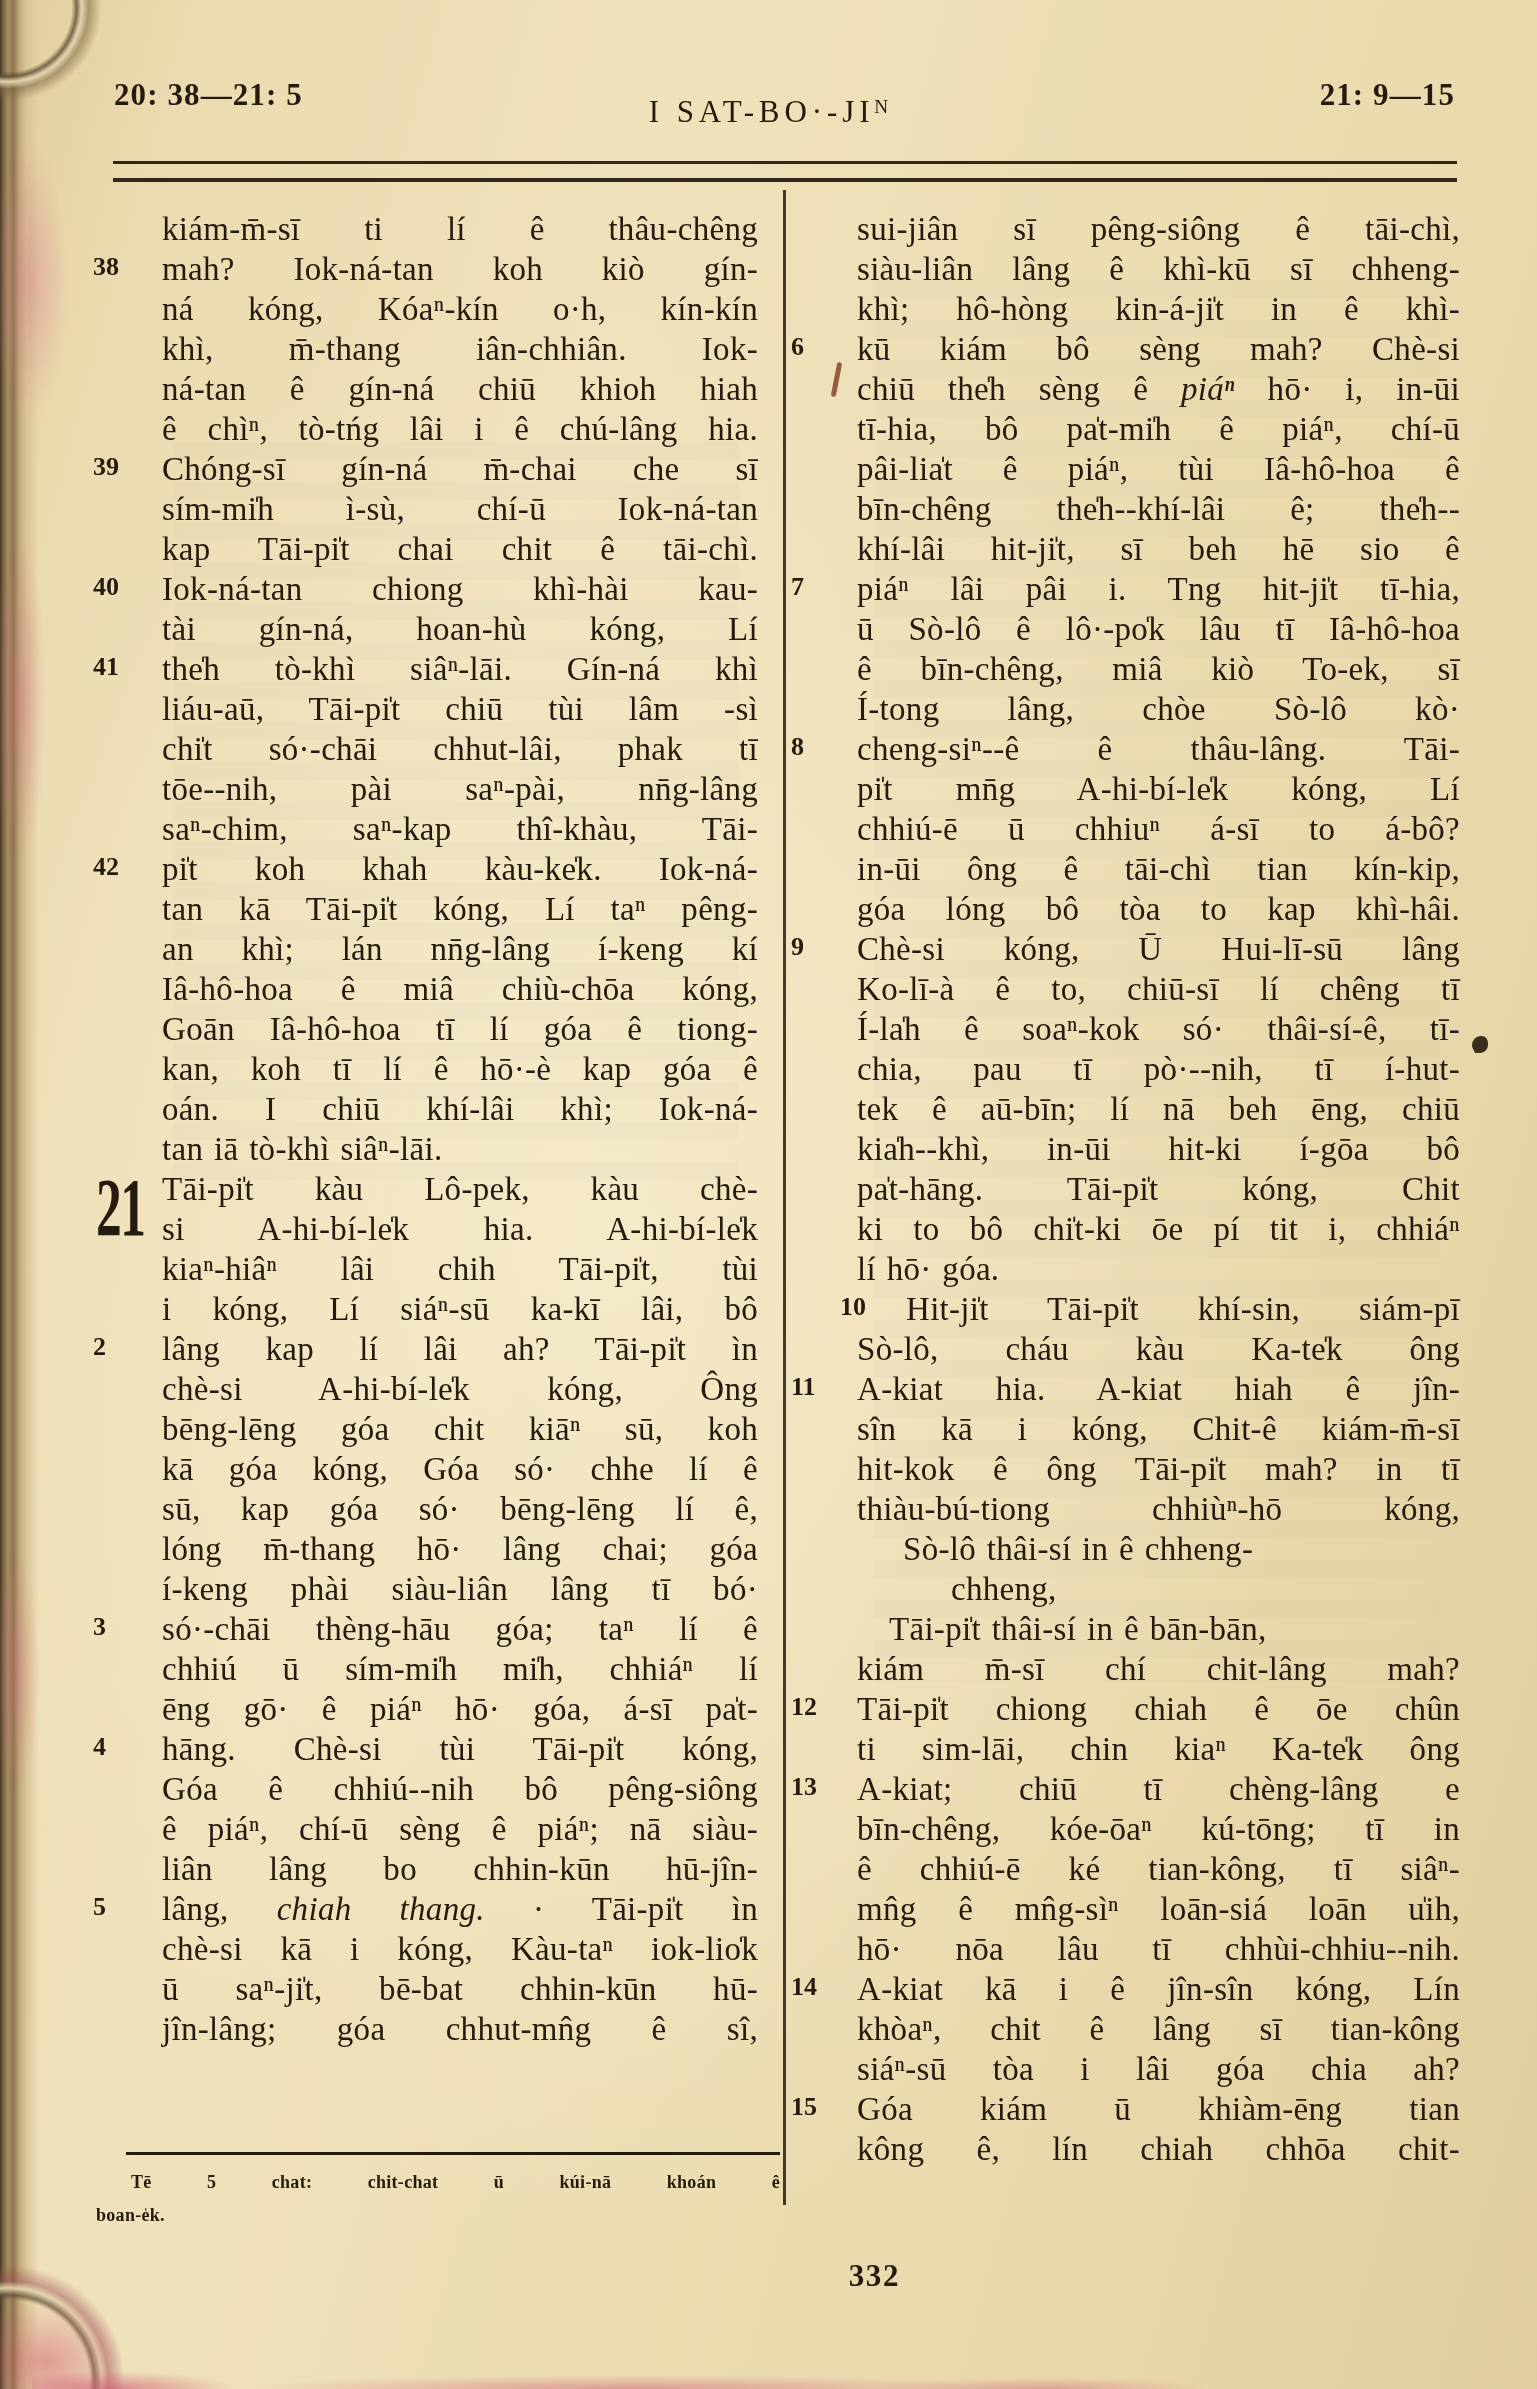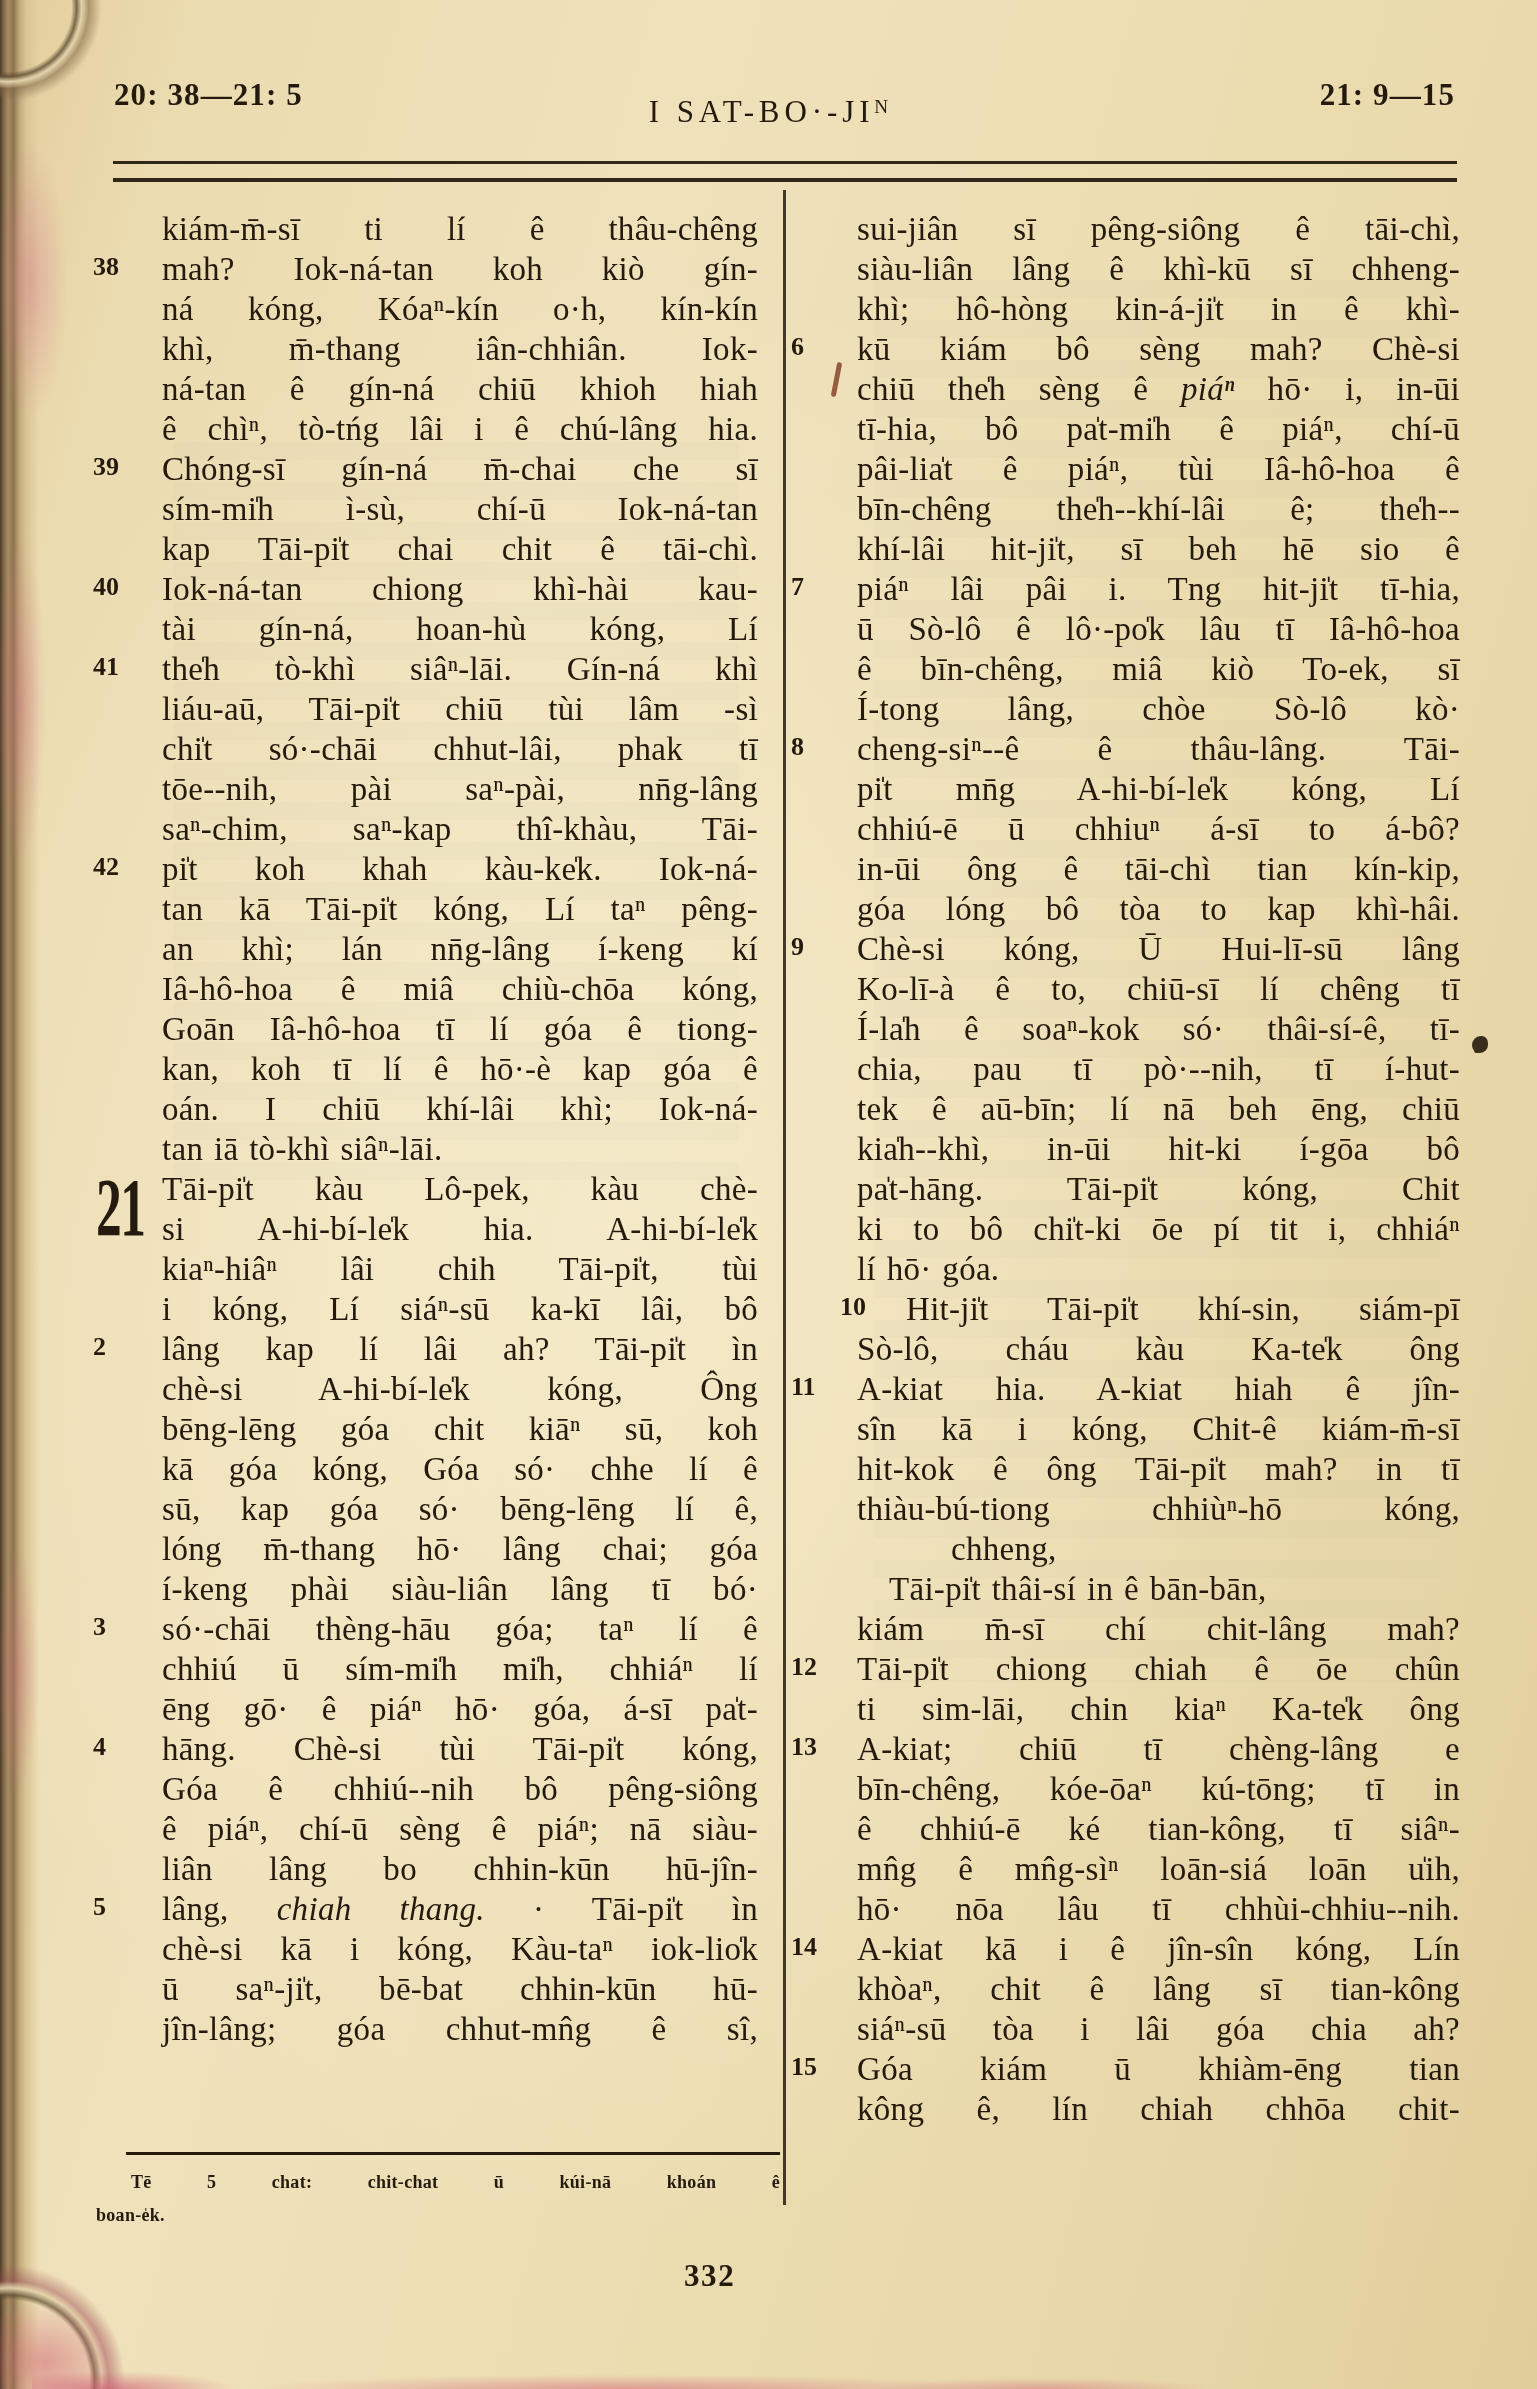--- a/index.html
+++ b/index.html
@@ -56,21 +56,21 @@
   .line.noj{text-align-last:left;}
   .it{font-style:italic;}
   .vnum{position:absolute;top:-2.2px;font-size:26px;font-weight:bold;line-height:40px;text-align:right;letter-spacing:0;}
   .col-left .vnum{left:-69px;width:54px;}
   .col-right .vnum{left:-66px;width:51px;}
   .chap{position:absolute;left:-66px;top:-5.4px;font-size:83px;line-height:86px;font-weight:700;letter-spacing:-2.2px;transform:scaleX(.62);transform-origin:0 0;}
   
   .fn-rule{position:absolute;left:126px;top:2152px;width:654px;height:2.7px;background:#241a0e;}
   .footnote{position:absolute;left:96px;top:2166px;width:684px;color:#241a0e;font-size:18px;font-weight:bold;}
   .footnote .line{height:33px;line-height:33px;word-spacing:3.2px;}
-  .pagenum{position:absolute;left:684px;top:2258px;width:216px;text-align:left;font-size:31px;font-weight:bold;color:#241a0e;letter-spacing:1.6px;}
+  .pagenum{position:absolute;left:684px;top:2258px;width:216px;text-align:right;font-size:31px;font-weight:bold;color:#241a0e;letter-spacing:1.6px;}
 </style>
 </head>
 <body>
 
 <div class="page">
   <div class="ghost ghost-l"></div>
   <div class="ghost ghost-r"></div>
 
   <div class="hdr">
     <span class="ref ref-l">20: 38—21: 5</span>
@@ -155,20 +155,21 @@
       <div class="line"><span>kia̍h--khì, in-ūi hit-ki í-gōa bô</span></div>
       <div class="line"><span>pa̍t-hāng.  Tāi-pi̍t kóng, Chit</span></div>
       <div class="line"><span>ki to bô chi̍t-ki ōe pí tit i, chhiáⁿ</span></div>
       <div class="line noj"><span>lí hō· góa.</span></div>
       <div class="line" style="text-indent: 49px;"><span class="vnum">10</span><span>Hit-ji̍t Tāi-pi̍t khí-sin, siám-pī</span></div>
       <div class="line"><span>Sò-lô, cháu kàu Ka-te̍k ông</span></div>
       <div class="line"><span class="vnum">11</span><span>A-kiat hia.  A-kiat hiah ê jîn-</span></div>
       <div class="line"><span>sîn kā i kóng, Chit-ê kiám-m̄-sī</span></div>
       <div class="line"><span>hit-kok ê ông Tāi-pi̍t mah? in tī</span></div>
       <div class="line"><span>thiàu-bú-tiong chhiùⁿ-hō kóng,</span></div>
+      <div class="line noj" style="text-indent: 46px;"><span>Sò-lô thâi-sí in ê chheng-</span></div>
       <div class="line noj" style="text-indent: 94px;"><span>chheng,</span></div>
       <div class="line noj" style="text-indent: 32px;"><span>Tāi-pi̍t thâi-sí in ê bān-bān,</span></div>
       <div class="line"><span>kiám m̄-sī chí chit-lâng mah?</span></div>
       <div class="line"><span class="vnum">12</span><span>Tāi-pi̍t chiong chiah ê ōe chûn</span></div>
       <div class="line"><span>ti sim-lāi, chin kiaⁿ Ka-te̍k ông</span></div>
       <div class="line"><span class="vnum">13</span><span>A-kiat; chiū tī chèng-lâng e</span></div>
       <div class="line"><span>bīn-chêng, kóe-ōaⁿ kú-tōng; tī in</span></div>
       <div class="line"><span>ê chhiú-ē ké tian-kông, tī siâⁿ-</span></div>
       <div class="line"><span>mn̂g ê mn̂g-sìⁿ loān-siá loān u̍ih,</span></div>
       <div class="line"><span>hō· nōa lâu tī chhùi-chhiu--nih.</span></div>

